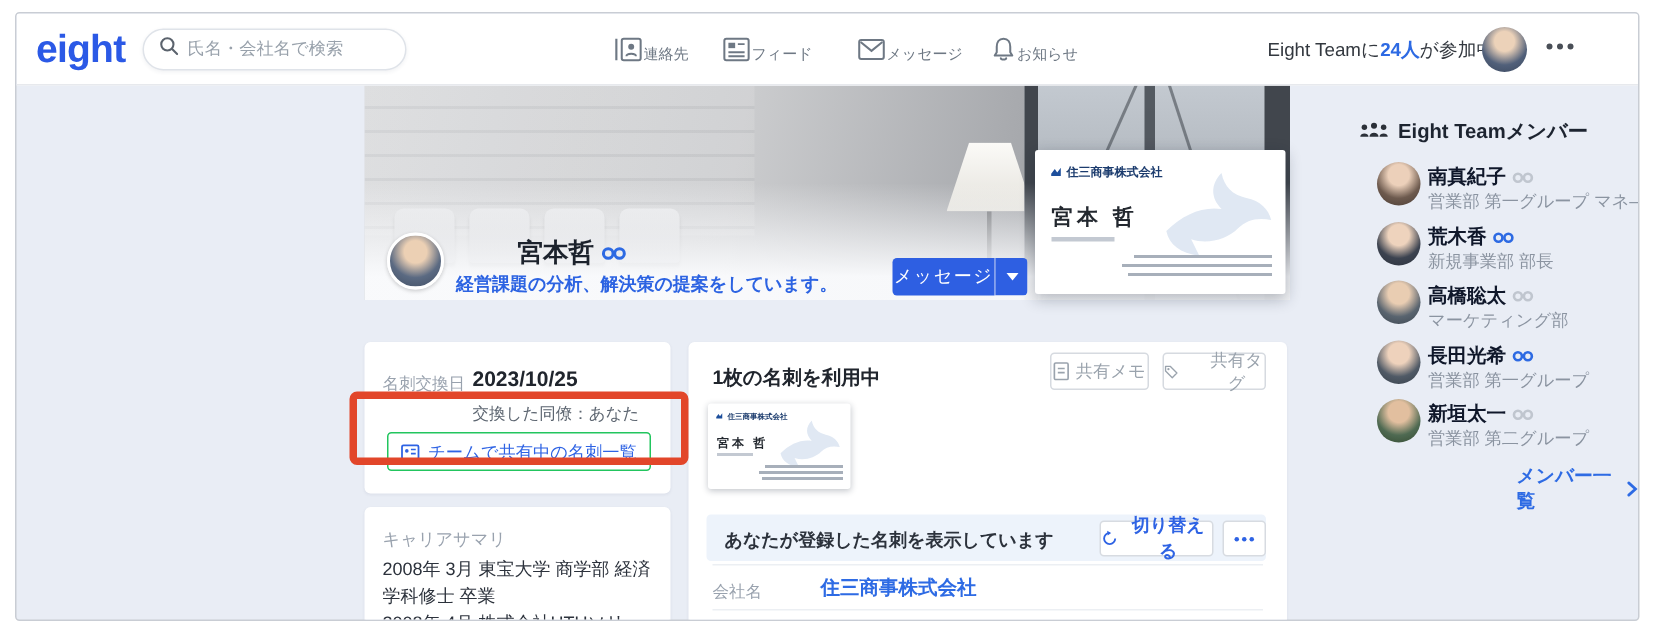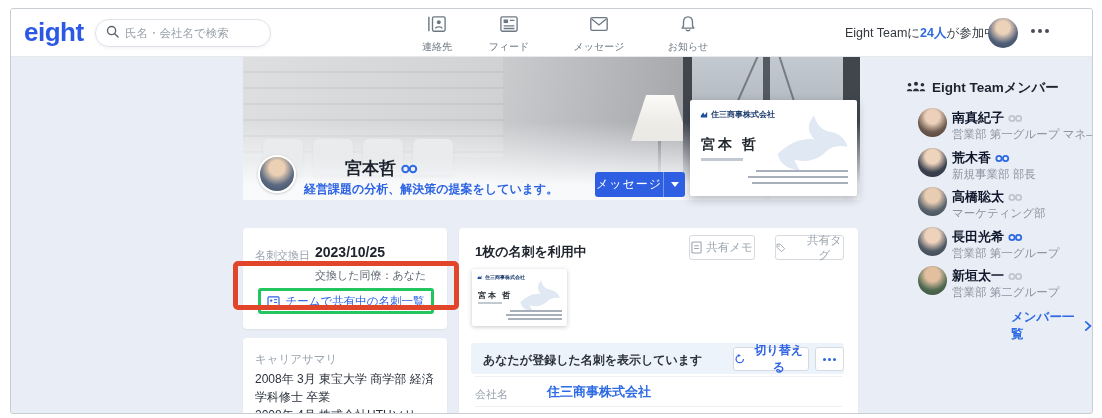--- a/index.html
+++ b/index.html
@@ -6,21 +6,21 @@
   body { background:#fff; font-family:"Liberation Sans","DejaVu Sans",sans-serif; width:1102px; height:418px; position:relative; overflow:hidden; }
   .abs { position:absolute; }
   .frame { left:10px; top:8px; width:1083px; height:406px; background:#e9edf5; border:1px solid #c9cdd4; border-radius:3px; overflow:hidden; }
 
   
   .header { left:0; top:0; width:100%; height:48px; background:#fff; border-bottom:1px solid #e7e9ed; z-index:20; }
   .logo { left:13px; top:8px; font-size:26px; font-weight:800; color:#2b59e6; letter-spacing:-0.5px; }
   .search { left:84px; top:10px; width:176px; height:28px; background:#fff; border:1px solid #dfe3e9; border-radius:15px; box-shadow:0 1px 3px rgba(40,50,80,.07); display:flex; align-items:center; padding:0 10px; gap:6px; }
   .search input { border:none; outline:none; width:100%; font-size:11.5px; color:#333; background:transparent; font-family:inherit; }
   .search input::placeholder { color:#98a1ab; }
-  .nav-item { top:4px; width:56px; height:42px; display:flex; flex-direction:column; align-items:center; cursor:pointer; }
+  .nav-item { top:4px; width:56px; height:42px; display:flex; flex-direction:row; align-items:center; cursor:pointer; }
   .nav-item svg { margin-top:2px; }
   .nav-label { font-size:10px; color:#6e7884; margin-top:3px; white-space:nowrap; }
   .team-status { left:834px; top:16px; font-size:12.5px; color:#33383f; white-space:nowrap; }
   .team-status b { color:#2d6ae3; font-weight:700; }
   .hdr-avatar { left:977px; top:9px; width:30px; height:30px; border-radius:50%; background:radial-gradient(circle at 50% 32%, #ecd2b9 26%, #51607a 62%, #39465c 100%); }
   .hdr-more { left:1020px; top:20px; display:flex; gap:3px; cursor:pointer; }
   .hdr-more i { width:4px; height:4px; border-radius:50%; background:#4a4f57; }
 
   
   .cover { left:232px; top:48px; width:617px; height:143px; overflow:hidden; background:linear-gradient(100deg,#d9dadc 0%,#cbccce 40%,#a8aaae 68%,#83868b 100%); }
@@ -52,31 +52,31 @@
   .msg-caret { left:652px; top:163px; width:22px; height:25px; background:#2e5fe2; border-left:1px solid rgba(255,255,255,.35); border-radius:0 3px 3px 0; cursor:pointer; z-index:4; display:flex; align-items:center; justify-content:center; }
   .caret-down { width:0; height:0; border-left:4px solid transparent; border-right:4px solid transparent; border-top:5px solid #fff; }
 
   
   .card { background:#fff; border-radius:4px; box-shadow:0 1px 2px rgba(30,40,70,.06);margin-top:16px; }
   .card1 { left:232px; top:203px; width:204px; height:101px; }
   .lbl { color:#99a2ae; font-size:11px; }
   .c1-label { left:12px; top:20px; }
   .c1-date { left:72px; top:16px; font-size:14px; font-weight:700; color:#20252d; }
   .c1-colleague { left:72px; top:40px; font-size:11px; color:#5c6570; }
-  .team-btn { left:15px; top:60px; width:176px; height:26px; background:#fff; border:3px solid #22c55e; border-radius:3px; color:#2e63e4; font-size:11.5px; display:flex; align-items:center; justify-content:center; gap:5px; cursor:pointer; font-family:inherit; }
+  .team-btn { left:15px; top:60px; width:176px; height:26px; background:#fff; border:1px solid #22c55e; border-radius:3px; color:#2e63e4; font-size:11.5px; display:flex; align-items:center; justify-content:center; gap:5px; cursor:pointer; font-family:inherit; }
   .red-box { left:222px; top:252px; width:226px; height:49px; border:5px solid #e2462a; border-radius:5px; z-index:6; pointer-events:none; }
 
   .card2 { left:232px; top:313px; width:204px; height:130px; }
   .c2-title { left:12px; top:14px; font-size:11.5px; }
   .c2-body { left:12px; top:33px; width:182px; font-size:12px; color:#2c323c; line-height:1.48; white-space:pre-line; }
 
   .midcard { left:448px; top:203px; width:399px; height:250px; }
   .mc-title { left:16px; top:15px; font-size:13px; font-weight:700; color:#20252d; }
   .ghost-btn { height:25px; background:#fff; border:1px solid #d6dae0; border-radius:3px; color:#9aa3ad; font-size:11.5px; display:flex; align-items:center; justify-content:center; gap:4px; cursor:pointer; font-family:inherit; }
-  .memo-btn { left:230px; top:7px; width:66px; }
+  .memo-btn { left:241px; top:7px; width:66px; }
   .tag-btn { left:316px; top:7px; width:69px;gap:20px; }
   .banner { left:12px; top:115px; width:373px; height:31px; background:#edf3fb; border-radius:3px; }
   .banner-text { left:12px; top:9px; font-size:12px; font-weight:700; color:#2c323c; }
   .switch-btn { left:274px; top:119px; width:76px; height:24px; background:#fff; border:1px solid #d7dbe1; border-radius:3px; color:#2e63e4; font-size:12px; font-weight:600; display:flex; align-items:center; justify-content:center; gap:4px; cursor:pointer; font-family:inherit; }
   .mc-more { left:356px; top:119px; width:29px; height:24px; background:#fff; border:1px solid #d7dbe1; border-radius:3px; display:flex; align-items:center; justify-content:center; gap:2px; cursor:pointer; }
   .mc-more i { width:3px; height:3px; border-radius:50%; background:#2e63e4; }
   .divider { left:16px; width:367px; height:1px; background:#eceff3; }
   .f-label1 { left:16px; top:159px; }
   .f-value1 { left:88px; top:155px; font-size:13px; font-weight:600; color:#2e6be4; cursor:pointer; }
   .f-label2 { left:16px; top:189px; }

